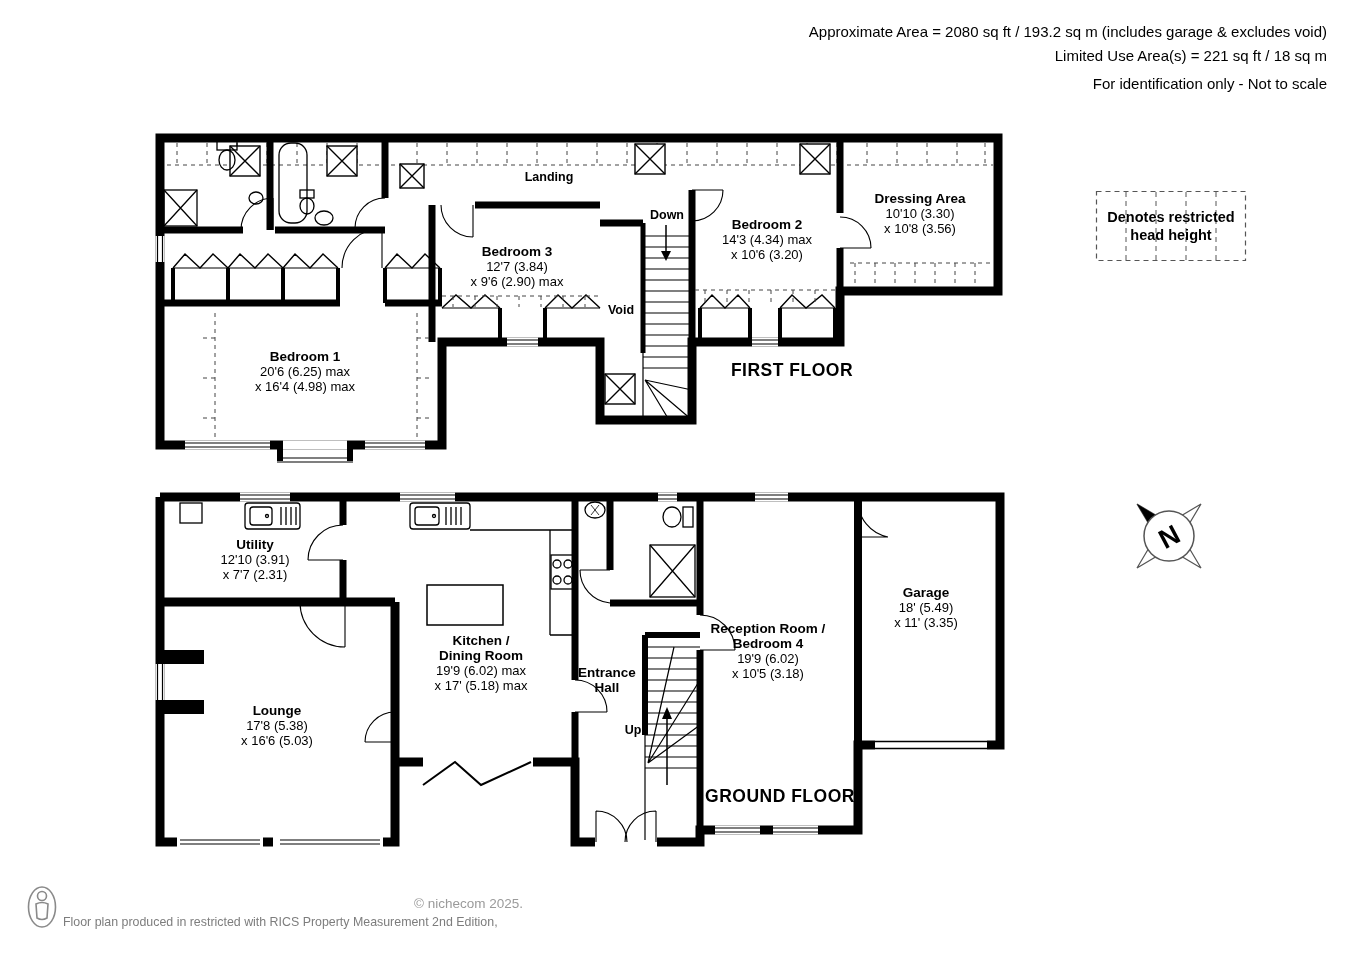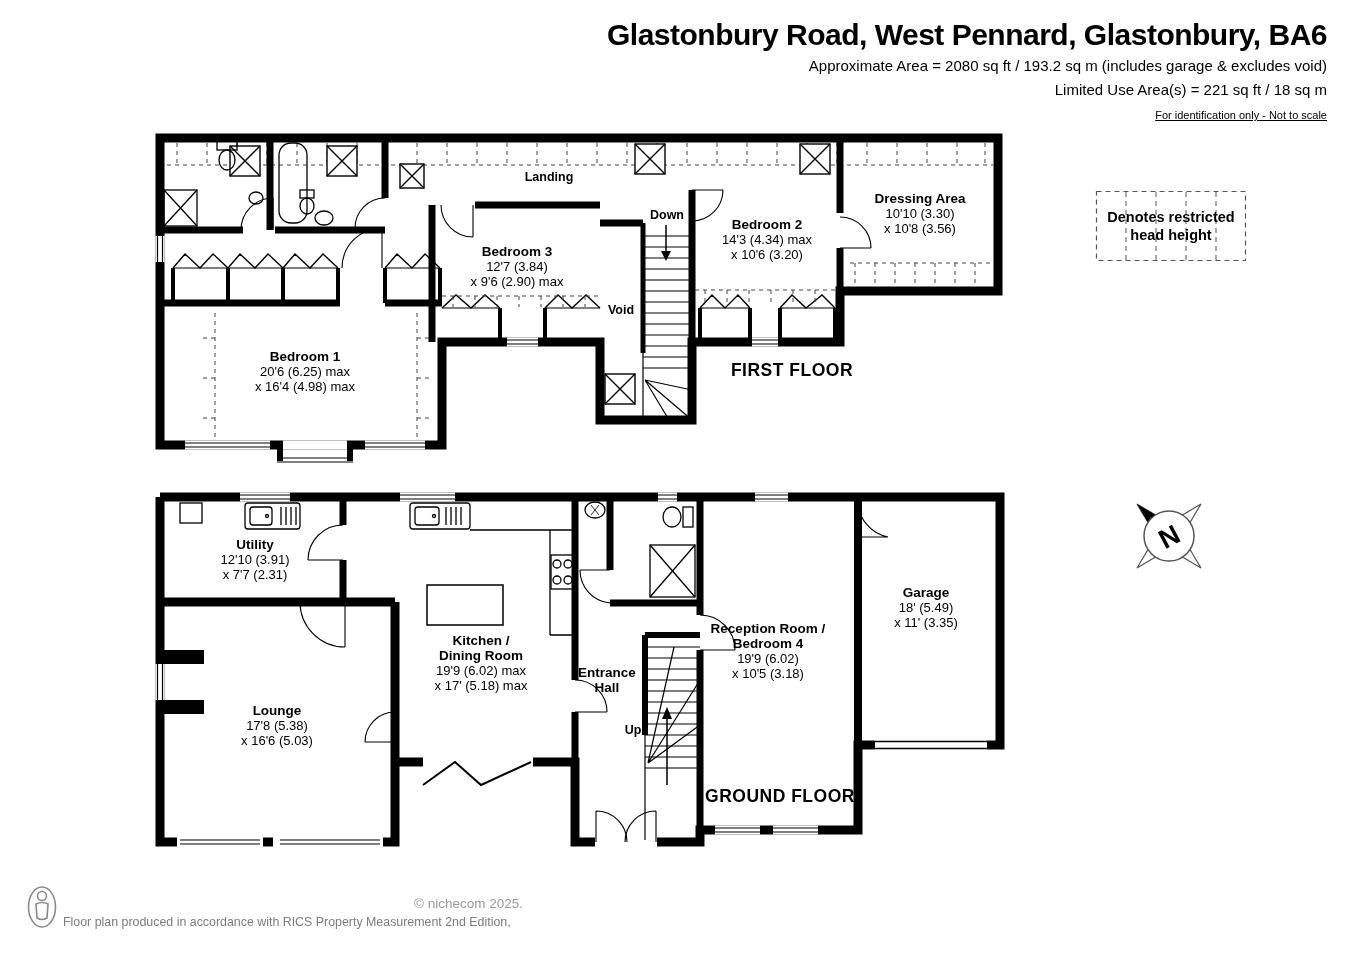--- a/index.html
+++ b/index.html
@@ -2,21 +2,21 @@
 <html><head>
 <meta charset="utf-8">
 <style>
   html,body{margin:0;padding:0;background:#fff;}
   #page{position:relative;width:1350px;height:954px;background:#ffffff;overflow:hidden;
         font-family:"Liberation Sans", sans-serif;color:#000;}
   
   #header{position:absolute;top:18px;right:23px;text-align:right;}
   #header .title{font-size:30px;font-weight:bold;letter-spacing:-0.5px;line-height:34px;}
   #header .area{font-size:15px;line-height:23.5px;margin-top:2px;}
-  #header .disclaimer{font-size:11px;margin-top:8px;text-decoration:underline;}
+  #header .disclaimer{font-size:15px;margin-top:8px;}
   
   svg text{font-family:"Liberation Sans", sans-serif;fill:#000;}
   .room-name{font-size:13.5px;font-weight:bold;text-anchor:middle;}
   .room-dim{font-size:13px;text-anchor:middle;}
   .small-bold{font-size:12.5px;font-weight:bold;text-anchor:middle;}
   .floor-title{font-size:17.5px;font-weight:bold;text-anchor:middle;letter-spacing:0.5px;}
   
   #legend{position:absolute;left:1095px;top:190px;}
   #legend text{font-size:14.5px;font-weight:bold;text-anchor:middle;}
   
@@ -26,21 +26,20 @@
   #footer{position:absolute;left:26px;top:884px;width:900px;color:#7d7d7d;font-size:12.4px;line-height:14px;}
   #footer-text{position:absolute;left:37px;top:3px;white-space:pre;}
   #copyright{position:absolute;left:388px;top:13px;color:#9a9a9a;font-size:13.5px;}
 </style>
 </head>
 <body>
 
 <div id="page">
 
   <div id="header">
-    <div class="title">Glastonbury Road, West Pennard, Glastonbury, BA6</div>
     <div class="area">
       <div>Approximate Area = 2080 sq ft / 193.2 sq m (includes garage &amp; excludes void)</div>
       <div>Limited Use Area(s) = 221 sq ft / 18 sq m</div>
     </div>
     <div class="disclaimer">For identification only - Not to scale</div>
   </div>
 
   <svg style="position:absolute;left:155px;top:128px;" width="850" height="345" viewBox="0 0 850 345">
 
     <g stroke="#000" fill="none">
@@ -304,20 +303,20 @@
     <text x="47" y="57" transform="rotate(-28 47 47)">N</text>
   </svg>
 
   <div id="footer">
     <svg width="32" height="46" viewBox="0 0 32 46" style="position:absolute;left:0;top:0;">
       <ellipse cx="16" cy="23" rx="13.5" ry="20" fill="none" stroke="#8a8a8a" stroke-width="1.6"></ellipse>
       <circle cx="16" cy="12" r="4.5" fill="none" stroke="#8a8a8a" stroke-width="1.6"></circle>
       <path d="M 10,20 Q 16,17 22,20 L 21,34 Q 16,37 11,34 Z" fill="none" stroke="#8a8a8a" stroke-width="1.6"></path>
     </svg>
     <div id="footer-text">
-      <div>Floor plan produced in accordance with RICS Property Measurement 2nd Edition,</div>
+      <div>Floor plan produced in restricted with RICS Property Measurement 2nd Edition,</div>
       
       
     </div>
     <span id="copyright">© nichecom 2025.</span>
   </div>
 
 </div>
 
 </body></html>

